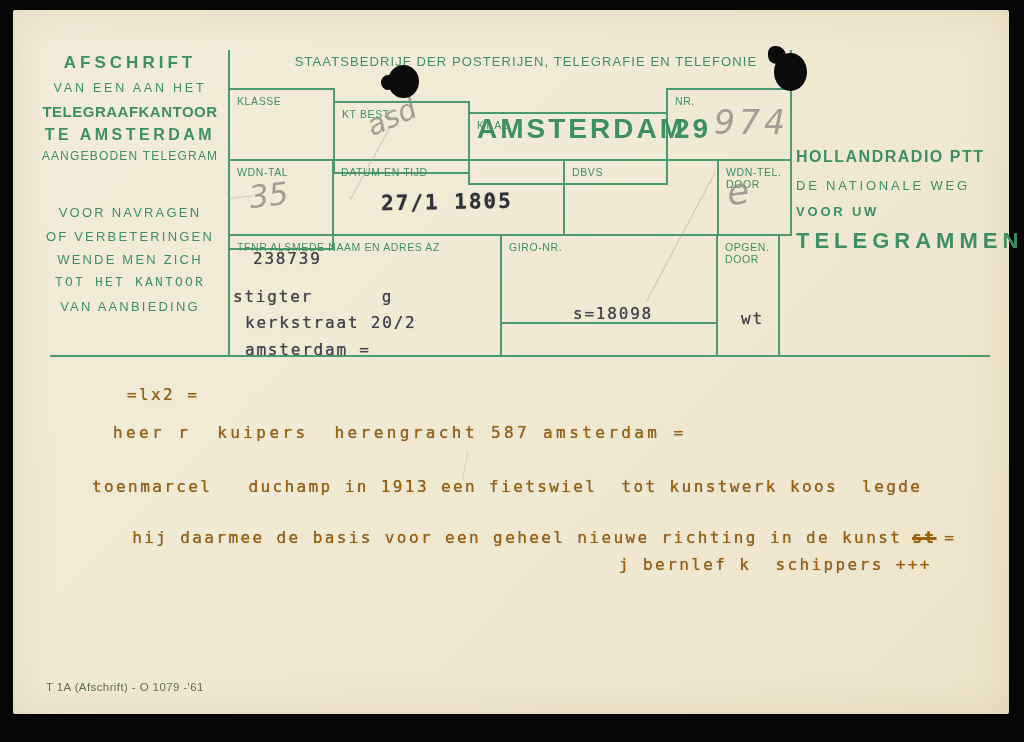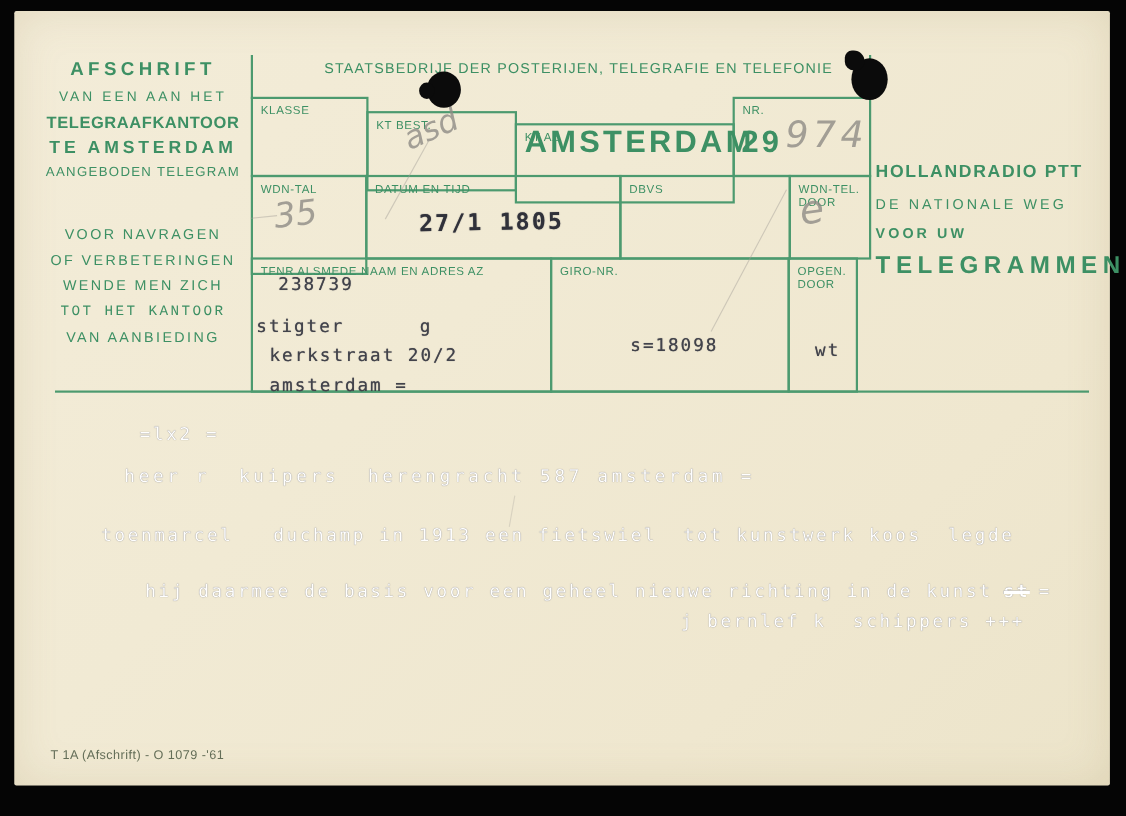--- a/index.html
+++ b/index.html
@@ -37,21 +37,21 @@
   .bigprint{
     font-weight:bold;font-size:28px;letter-spacing:3px;color:var(--green);
     font-family:"Liberation Sans",sans-serif;white-space:pre;
   }
   
   .typed{
     font-family:"DejaVu Sans Mono","Liberation Mono",monospace;
     font-size:16px;letter-spacing:1.8px;color:var(--ink);white-space:pre;
     text-shadow:0 0 0.7px rgba(60,60,70,0.8);
   }
-  .typed-msg{letter-spacing:2.4px;color:#ffffff;}
+  .typed-msg{letter-spacing:2.4px;color:#a16207;}
   .typed-addr{letter-spacing:3.4px;}
   .stamp{
     font-family:"DejaVu Sans Mono","Liberation Mono",monospace;
     font-weight:bold;font-size:21px;letter-spacing:2px;color:var(--stamp);
     transform:rotate(-1deg);white-space:pre;text-shadow:0 0 1px rgba(40,40,50,0.7);
   }
   .pencil{
     font-family:"DejaVu Sans",sans-serif;font-style:italic;color:var(--pencil);
     opacity:0.8;white-space:pre;
   }
@@ -119,21 +119,21 @@
   <div class="cell" style="left:563px;top:159px;width:156px;height:77px;">
     <span class="glabel">DBVS</span>
   </div>
   <div class="cell" style="left:717px;top:159px;width:75px;height:77px;">
     <span class="glabel glabel-narrow">WDN-TEL. DOOR</span>
   </div>
 
   <div class="cell" style="left:228px;top:234px;width:274px;height:123px;">
     <span class="glabel">TFNR ALSMEDE NAAM EN ADRES AZ</span>
   </div>
-  <div class="cell" style="left:500px;top:234px;width:218px;height:123px;">
+  <div class="cell" style="left:500px;top:234px;width:218px;height:90px;">
     <span class="glabel">GIRO-NR.</span>
   </div>
   <div class="cell" style="left:716px;top:234px;width:64px;height:123px;">
     <span class="glabel glabel-narrow">OPGEN. DOOR</span>
   </div>
 
   <div class="hrule" style="left:50px;top:355px;width:940px;"></div>
 
   <div class="abs bigprint" style="left:477px;top:113px;">AMSTERDAM</div>
   <div class="abs bigprint" style="left:674px;top:113px;">29</div>

